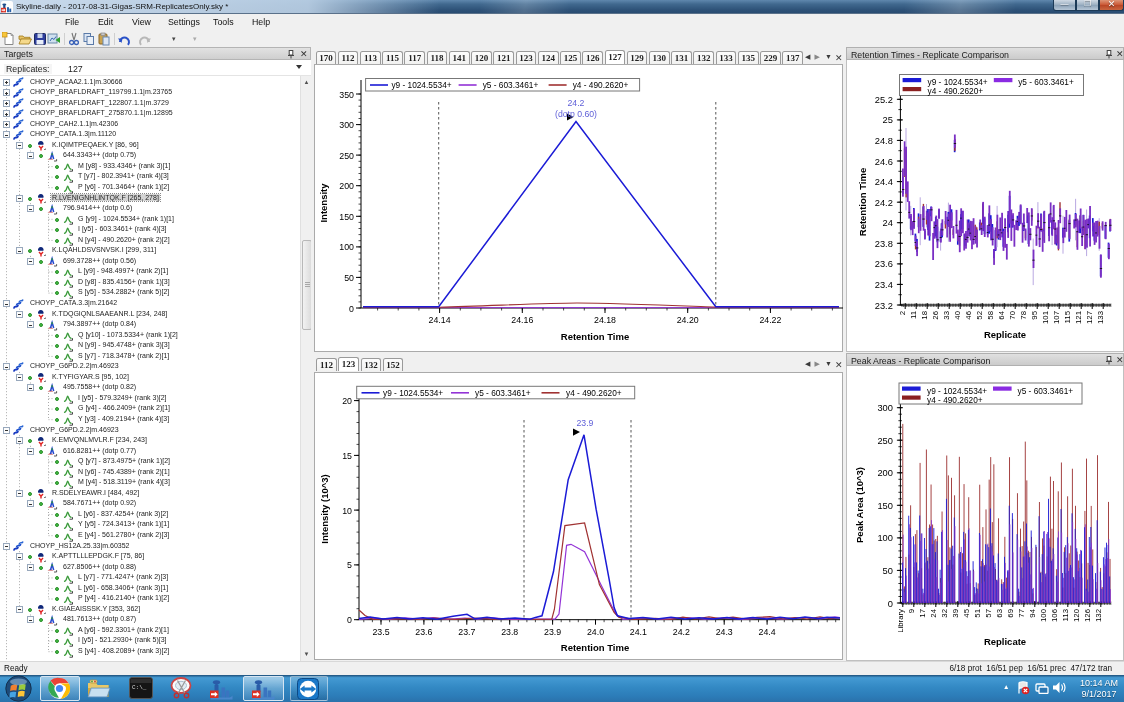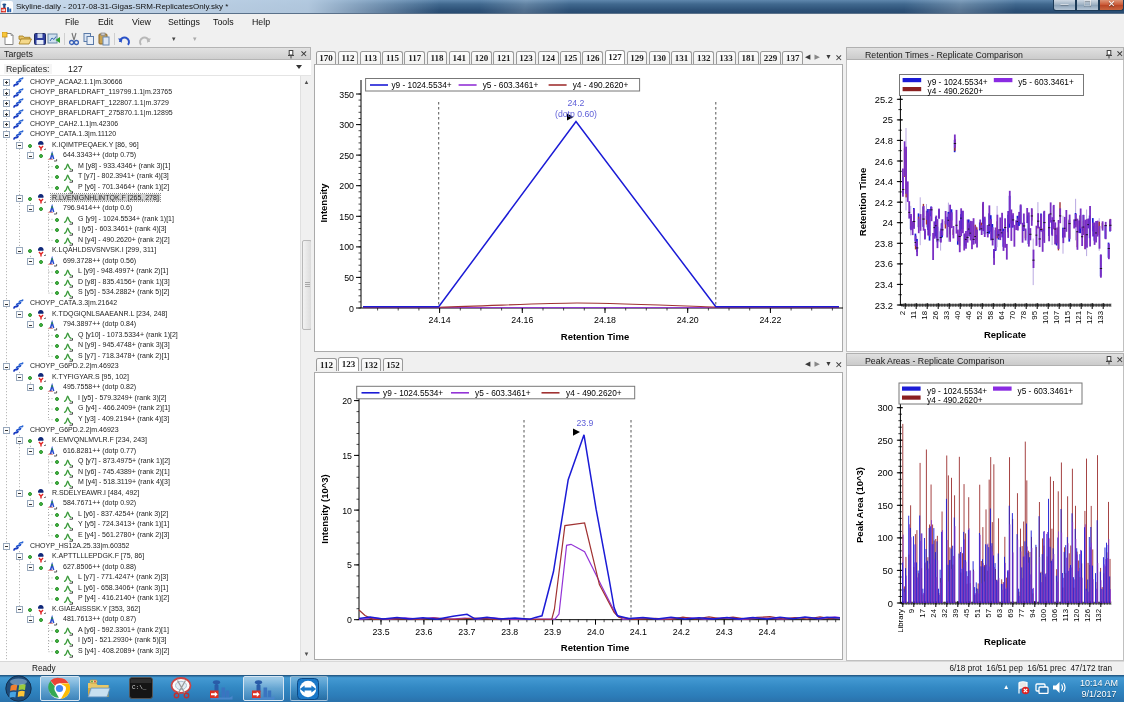--- a/index.html
+++ b/index.html
@@ -50,21 +50,21 @@
 #c1body { position:absolute; left:3px; top:17px; width:529px; height:288px; background:#fff; border:1px solid #aaa; }
 #c2 { position:absolute; left:311px; top:352px; width:533px; height:309px; background:#f0f0f0; }
 #c2body { position:absolute; left:3px; top:20px; width:529px; height:288px; background:#fff; border:1px solid #aaa; }
 .tab { position:absolute; width:20.8px; height:13px; background:linear-gradient(180deg,#fcfcfc,#f1f1f0);
   border:1px solid #9a9a9a; border-bottom:none; border-radius:2.5px 2.5px 0 0; text-align:center;
   font-family:"Liberation Serif",serif; font-size:9px; font-weight:bold; color:#222; line-height:13px; }
 .tab.sel { background:#fff; height:14px; margin-top:-1px; z-index:2; }
 .navb { position:absolute; font-size:7px; color:#3a3a3a; }
 
 .rphead { position:absolute; width:278px; height:13px; background:linear-gradient(180deg,#e0e0e0,#cbcbcb); border:1px solid #b0b0b0; }
-.rphead .t { position:absolute; left:4px; top:1.5px; font-size:8.8px; color:#1a1a1a;margin-left:14px; }
+.rphead .t { position:absolute; left:4px; top:1.5px; font-size:8.8px; color:#1a1a1a; }
 .pin { position:absolute; top:2px; font-size:8px; color:#333; }
 .rbody { position:absolute; width:278px; background:#fff; border:1px solid #c0c0c0; border-top:none; }
 
 text.al { font-family:"Liberation Sans",sans-serif; font-size:8.8px; fill:#000; }
 text.lg { font-family:"Liberation Sans",sans-serif; font-size:8.3px; fill:#000; }
 text.ar { font-family:"Liberation Sans",sans-serif; font-size:9.3px; fill:#000; }
 text.at { font-family:"Liberation Sans",sans-serif; font-size:9.5px; font-weight:bold; fill:#000; }
 text.an { font-family:"Liberation Sans",sans-serif; font-size:8.7px; fill:#5f5fd8; }
 text.rl { font-family:"Liberation Sans",sans-serif; font-size:7.8px; fill:#000; }
 
@@ -804,21 +804,21 @@
 <div class="tab" style="left:204.6px;top:3.5px;">123</div>
 <div class="tab" style="left:226.8px;top:3.5px;">124</div>
 <div class="tab" style="left:249.0px;top:3.5px;">125</div>
 <div class="tab" style="left:271.3px;top:3.5px;">126</div>
 <div class="tab sel" style="left:293.5px;top:3.5px;">127</div>
 <div class="tab" style="left:315.7px;top:3.5px;">129</div>
 <div class="tab" style="left:337.9px;top:3.5px;">130</div>
 <div class="tab" style="left:360.2px;top:3.5px;">131</div>
 <div class="tab" style="left:382.4px;top:3.5px;">132</div>
 <div class="tab" style="left:404.6px;top:3.5px;">133</div>
-<div class="tab" style="left:426.9px;top:3.5px;">181</div>
+<div class="tab" style="left:426.9px;top:3.5px;">135</div>
 <div class="tab" style="left:449.1px;top:3.5px;">229</div>
 <div class="tab" style="left:471.3px;top:3.5px;">137</div>
 <div class="navb" style="left:494px;top:6px;">◀</div>
     <div class="navb" style="left:503.5px;top:6px;color:#888;">▶</div>
     <div class="navb" style="left:514px;top:6px;">▼</div>
     <div class="navb" style="left:524px;top:6px;font-size:9px;">✕</div>
 <div id="c1body"><svg width="529" height="288">
         <line x1="46" y1="15" x2="46" y2="243" stroke="#000" stroke-width="1"></line>
 <line x1="46" y1="243" x2="528" y2="243" stroke="#000" stroke-width="1"></line>
 <line x1="41" y1="243.0" x2="46" y2="243.0" stroke="#000"></line>
@@ -2170,21 +2170,21 @@
 <rect x="262.99" y="223.1" width="0.8" height="13.9" fill="#8a35cc"></rect>
 <rect x="52" y="17" width="183" height="21" fill="#fff" stroke="#777"></rect>
 <rect x="55" y="20.5" width="18.6" height="4.2" fill="#1b1bd6"></rect>
 <text x="80" y="27.5" class="lg">y9 - 1024.5534+</text>
 <rect x="146" y="20.5" width="18.6" height="4.2" fill="#8a2be2"></rect>
 <text x="170.5" y="27.5" class="lg">y5 - 603.3461+</text>
 <rect x="55" y="29.5" width="18.6" height="4.2" fill="#8b2020"></rect>
 <text x="80" y="36.5" class="lg">y4 - 490.2620+</text>
     </svg></div>
 <div id="status">
-    <span style="position:absolute;left:4px;top:1.5px;margin-left:28px;">Ready</span>
+    <span style="position:absolute;left:4px;top:1.5px;">Ready</span>
     <span style="position:absolute;right:12px;top:1.5px;">6/18 prot&nbsp;&nbsp;16/51 pep&nbsp;&nbsp;16/51 prec&nbsp;&nbsp;47/172 tran</span>
   </div>
 <div id="taskbar"></div>
 <svg class="abs" style="left:4px;top:675px;" width="29" height="27" viewBox="0 0 29 27">
     <circle cx="14.5" cy="13.5" r="12.7" fill="#1d4b7a" stroke="#12304f"></circle>
     <path d="M6.8 10.8 q3.6-2.2 6.5-0.8 l-0.9 5.6 q-3.3-1.1-6.3 0.5 z" fill="#f08030"></path>
     <path d="M15.2 9.8 q3.3-1.6 6.5-0.4 l-0.7 5.5 q-3.4-1-6.6 0.5 z" fill="#9bcb3c"></path>
     <path d="M5.9 17.6 q3.3-1.6 6.3-0.5 l-0.8 5.3 q-3.1-0.9-6 0.5 z" fill="#45a3e3"></path>
     <path d="M14.2 16.7 q3.3-1.5 6.6-0.4 l-0.7 5.2 q-3.2-0.9-6.4 0.5 z" fill="#fdc437"></path>
     <ellipse cx="14.5" cy="6.8" rx="8.5" ry="3.4" fill="#9fc3e0" opacity="0.55"></ellipse>

